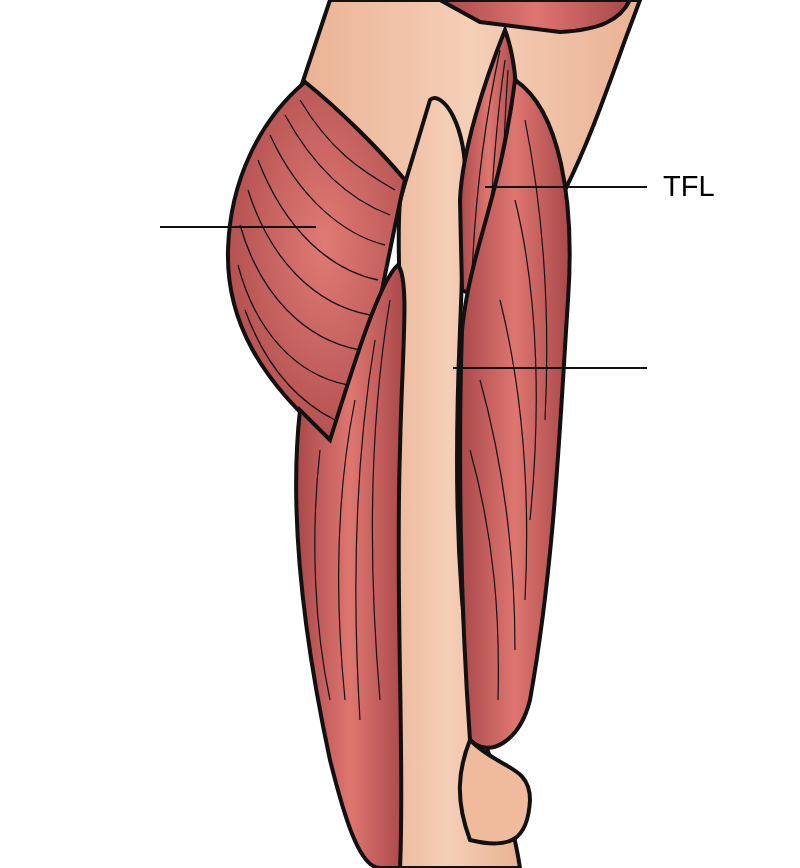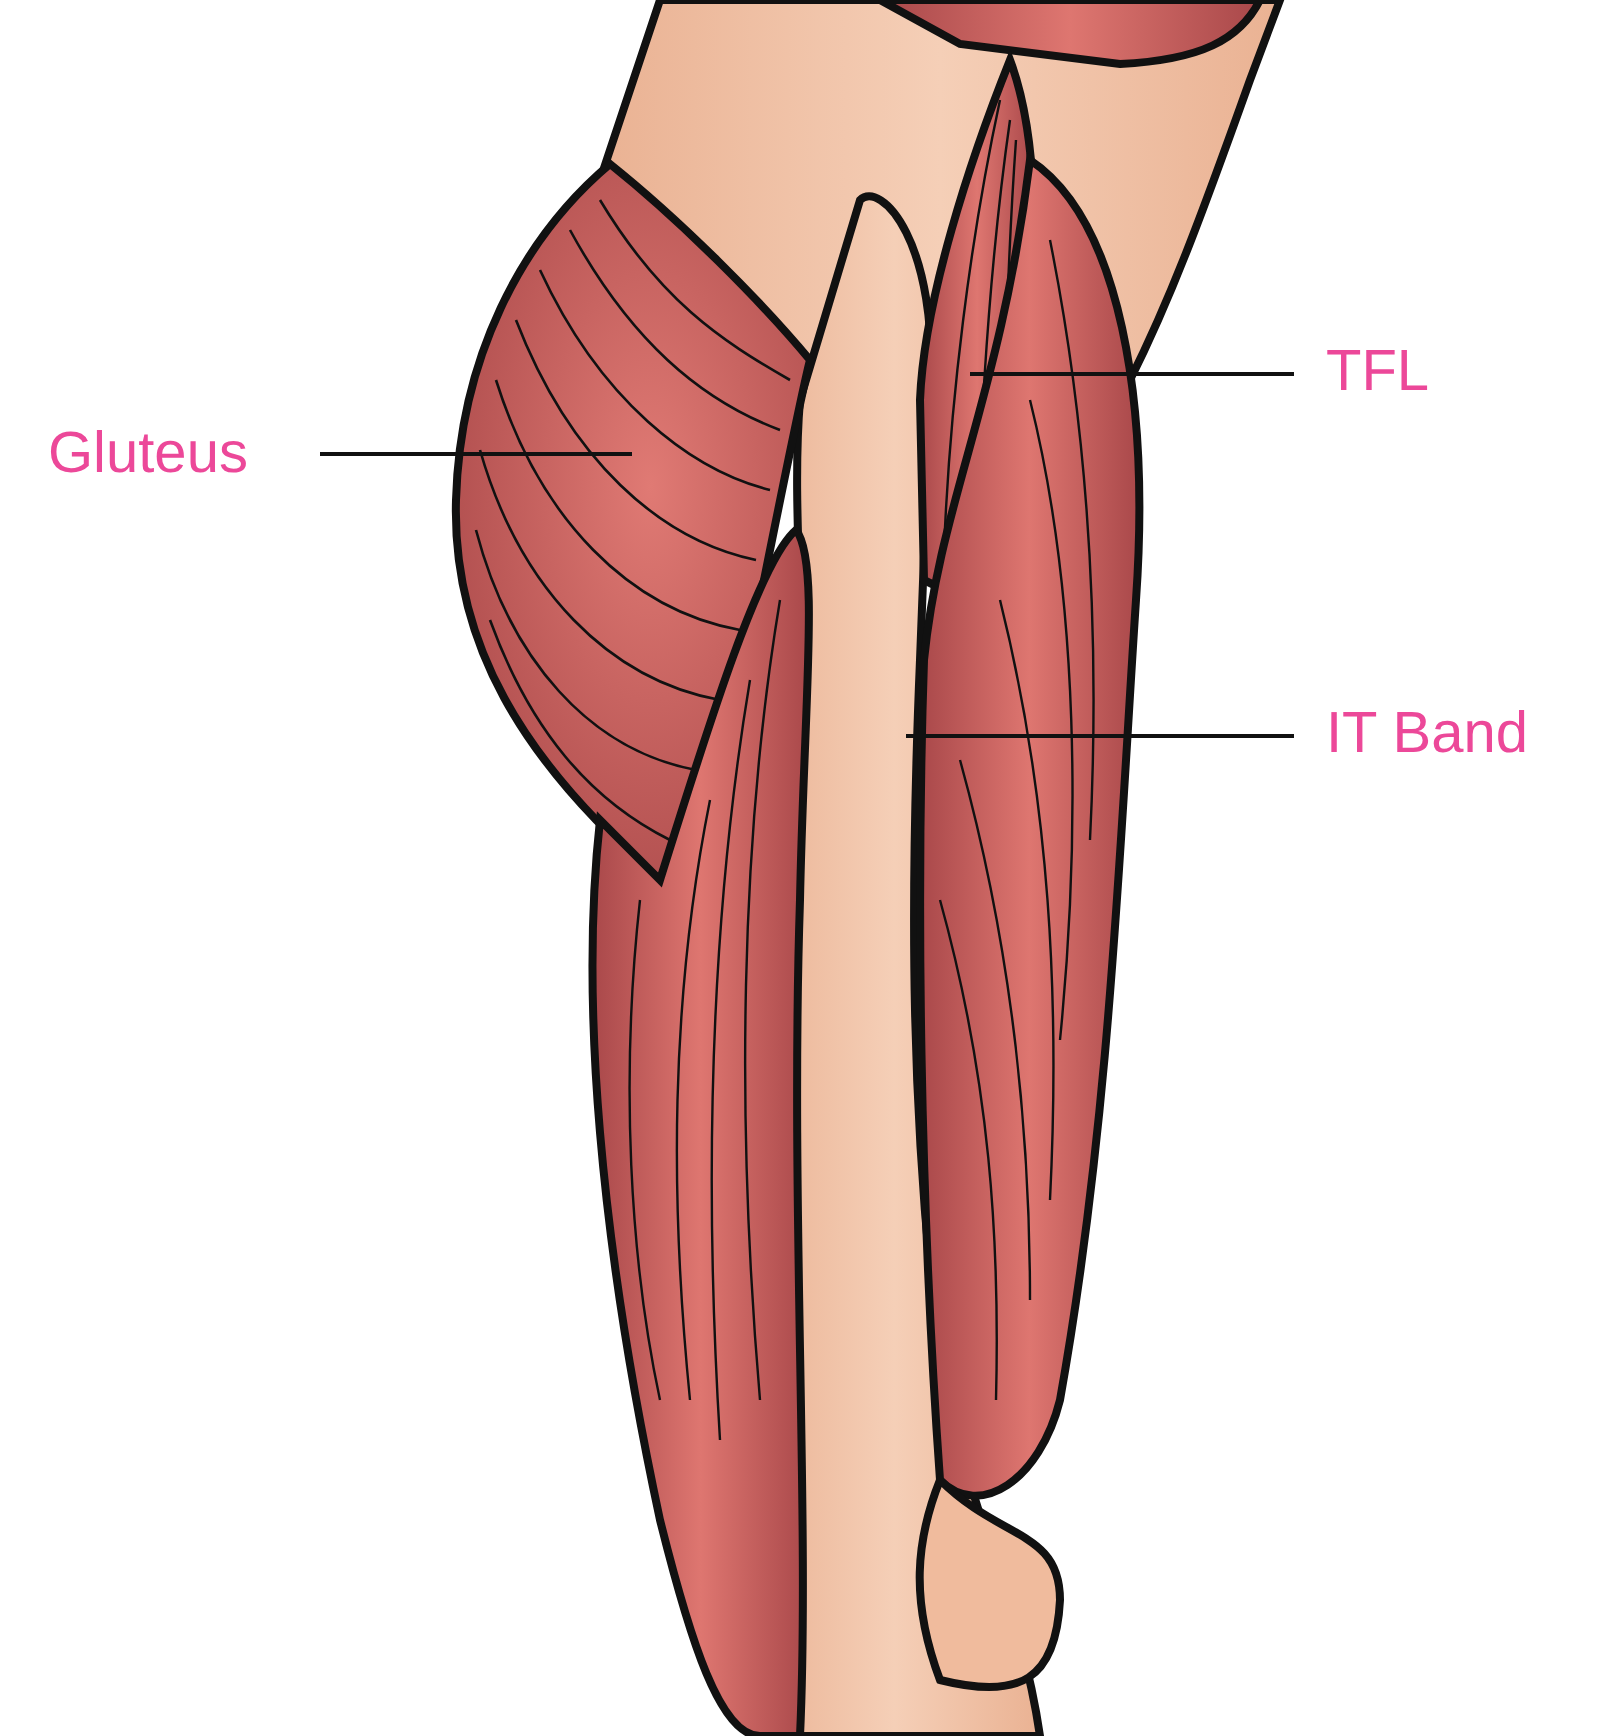--- a/index.html
+++ b/index.html
@@ -1,18 +1,18 @@
 <!DOCTYPE html>
 <html><head>
 <meta charset="utf-8">
 <style>
   html, body { margin:0; padding:0; background:#ffffff; }
   body { width:800px; height:868px; position:relative; overflow:hidden; font-family:"Liberation Sans", sans-serif; }
   #stage { position:absolute; left:0; top:0; width:800px; height:868px; }
-  .label { position:absolute; font-size:29px; line-height:36px; color:#ec4899; font-family:"Liberation Sans", sans-serif; }
+  .label { position:absolute; font-size:29px; line-height:36px; color:#000000; font-family:"Liberation Sans", sans-serif; }
   #lbl-gluteus { left:24px; top:209px; }
   #lbl-gluteus2 { left:24px; top:251px; }
   #lbl-tfl { left:663px; top:168px; }
   #lbl-it { left:663px; top:349px; }
 </style>
 </head>
 <body>
 
 <div id="stage">
   <svg width="800" height="868" viewBox="0 0 800 868">
@@ -75,16 +75,14 @@
       <path d="M320,450 C310,540 315,630 330,700"></path>
     </g>
 
     <path d="M470,740 C500,770 530,765 530,800 C528,840 510,850 470,840 C455,800 458,770 470,740 Z" fill="#f0bb9d" stroke="#111" stroke-width="4"></path>
 
     <line x1="160" y1="227" x2="316" y2="227" stroke="#111" stroke-width="2"></line>
     <line x1="485" y1="187" x2="647" y2="187" stroke="#111" stroke-width="2"></line>
     <line x1="453" y1="368" x2="647" y2="368" stroke="#111" stroke-width="2"></line>
   </svg>
 
-  <div class="label" id="lbl-gluteus">Gluteus</div>
   <div class="label" id="lbl-tfl">TFL</div>
-  <div class="label" id="lbl-it">IT Band</div>
 </div>
 
 </body></html>

